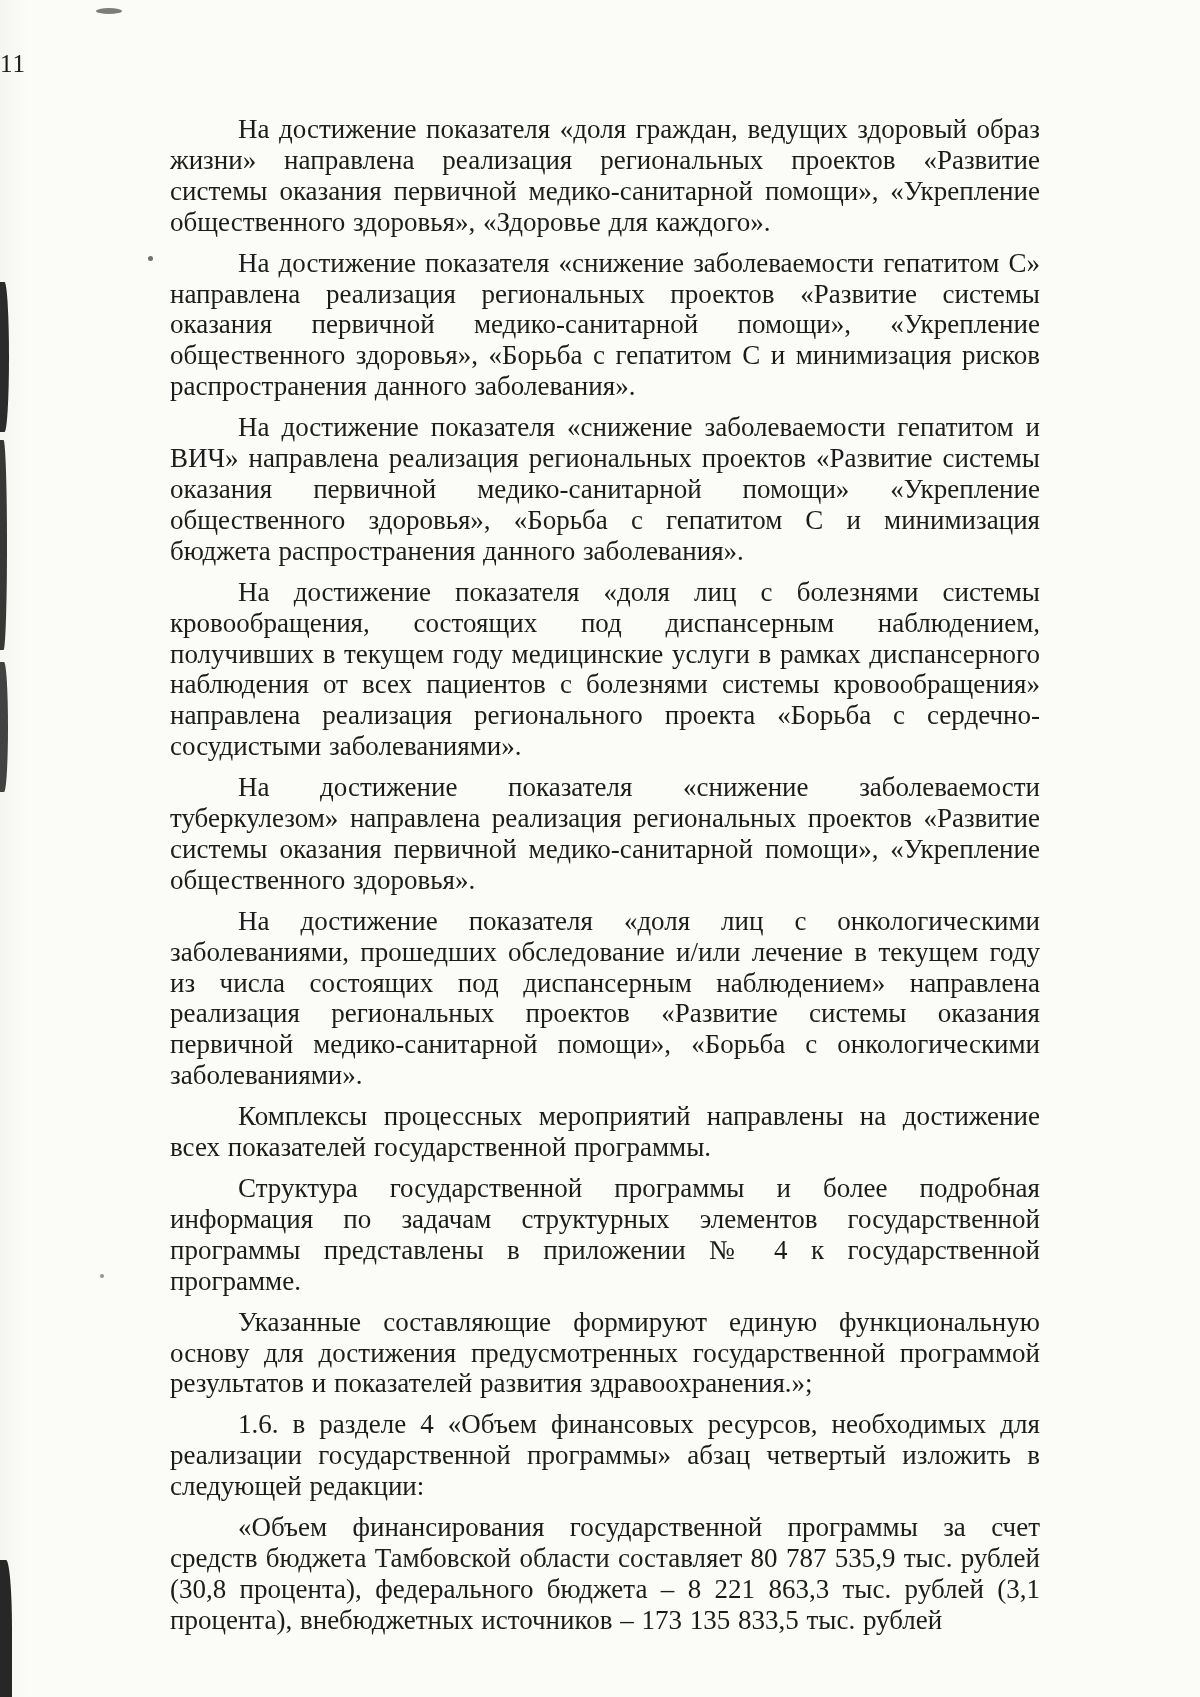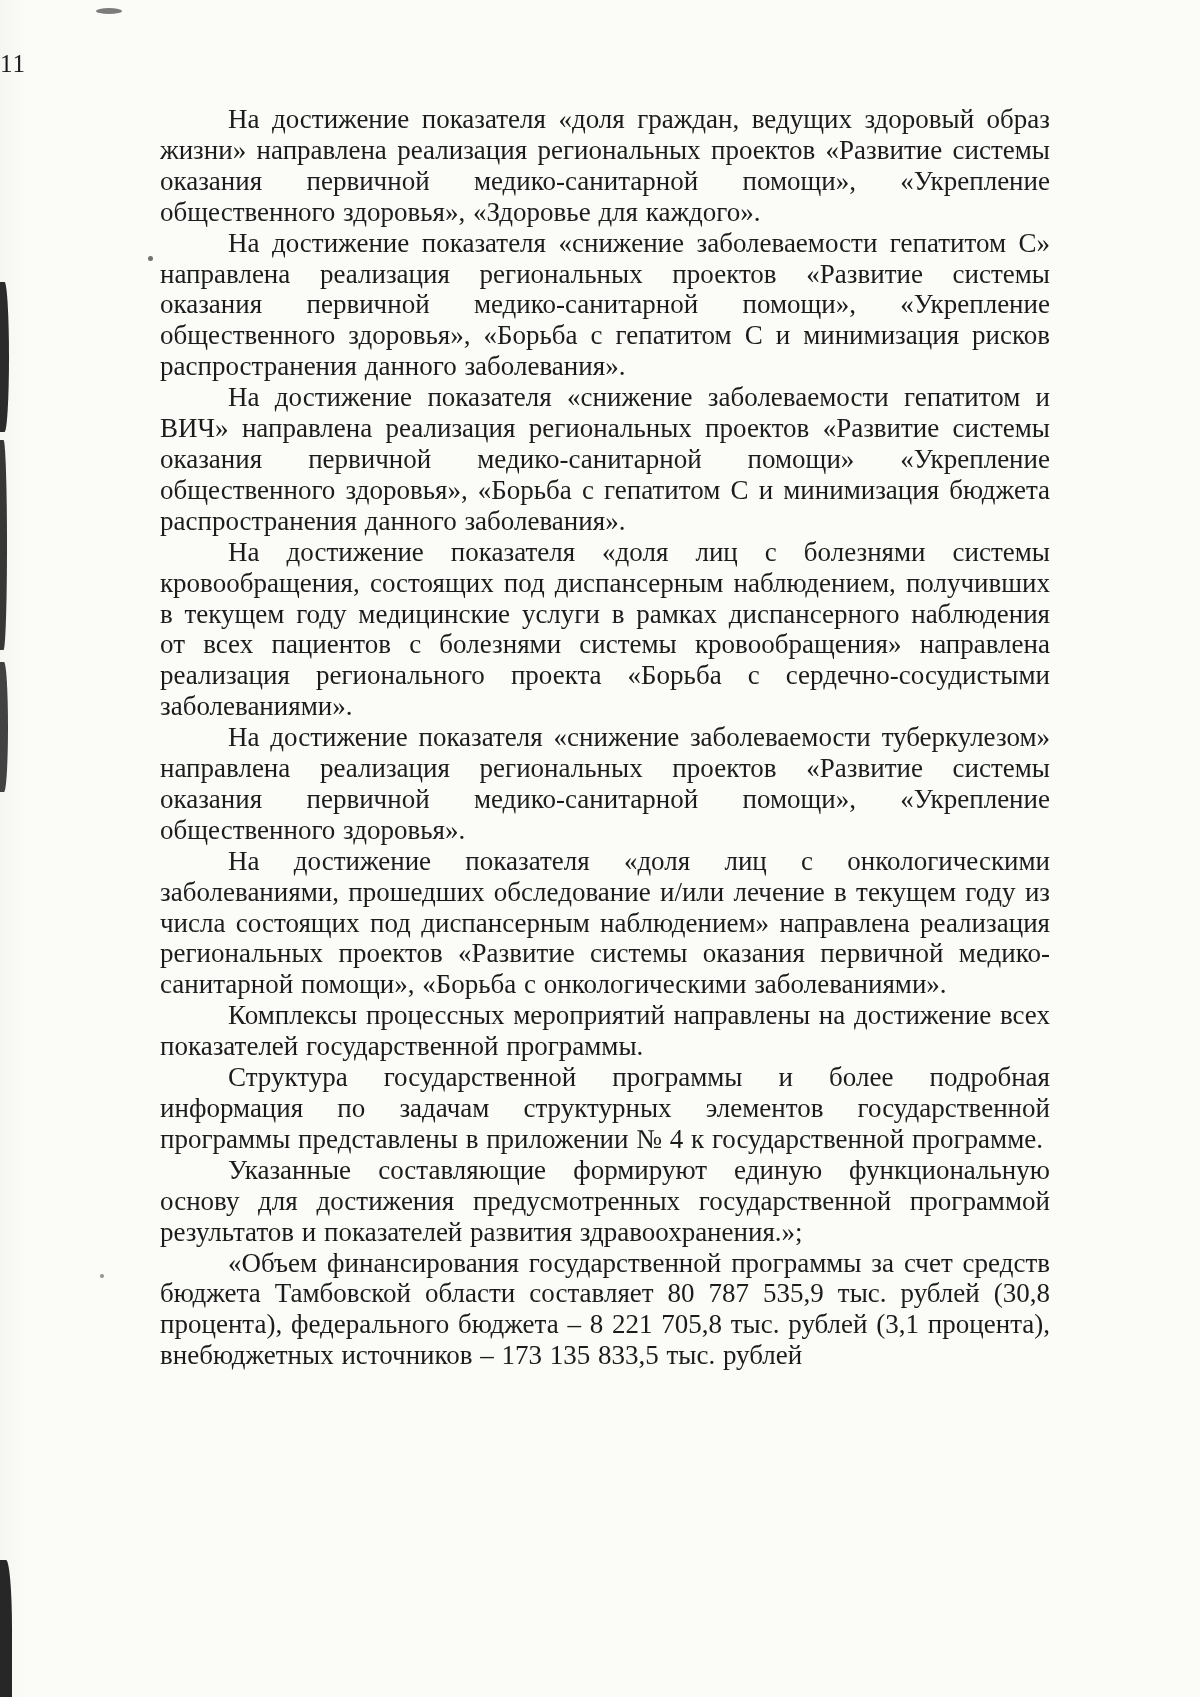--- a/index.html
+++ b/index.html
@@ -30,21 +30,21 @@
   .doc-body {
     position: absolute;
     top: 104px;
     left: 160px;
     width: 890px;
     font-size: 27px;
     line-height: 30.9px;
     text-align: justify;
   }
   .para {
-    margin: 0;
+    margin: 10px;
     text-indent: 68px;
     word-spacing: 1px;
   }
   
   .artifact {
     position: absolute;
     background: #161616;
     filter: blur(0.6px);
   }
   .a1 { left: 0; top: 282px; width: 9px; height: 150px; border-radius: 0 60% 60% 0; opacity: .9; }
@@ -63,21 +63,22 @@
   <div class="doc-body">
       <p class="para">На достижение показателя «доля граждан, ведущих здоровый образ жизни» направлена реализация региональных проектов «Развитие системы оказания первичной медико-санитарной помощи», «Укрепление общественного здоровья», «Здоровье для каждого».</p>
       <p class="para">На достижение показателя «снижение заболеваемости гепатитом С» направлена реализация региональных проектов «Развитие системы оказания первичной медико-санитарной помощи», «Укрепление общественного здоровья», «Борьба с гепатитом С и минимизация рисков распространения данного заболевания».</p>
       <p class="para">На достижение показателя «снижение заболеваемости гепатитом и ВИЧ» направлена реализация региональных проектов «Развитие системы оказания первичной медико-санитарной помощи» «Укрепление общественного здоровья», «Борьба с гепатитом С и минимизация бюджета распространения данного заболевания».</p>
       <p class="para">На достижение показателя «доля лиц с болезнями системы кровообращения, состоящих под диспансерным наблюдением, получивших в текущем году медицинские услуги в рамках диспансерного наблюдения от всех пациентов с болезнями системы кровообращения» направлена реализация регионального проекта «Борьба с сердечно-сосудистыми заболеваниями».</p>
       <p class="para">На достижение показателя «снижение заболеваемости туберкулезом» направлена реализация региональных проектов «Развитие системы оказания первичной медико-санитарной помощи», «Укрепление общественного здоровья».</p>
       <p class="para">На достижение показателя «доля лиц с онкологическими заболеваниями, прошедших обследование и/или лечение в текущем году из числа состоящих под диспансерным наблюдением» направлена реализация региональных проектов «Развитие системы оказания первичной медико-санитарной помощи», «Борьба с онкологическими заболеваниями».</p>
       <p class="para">Комплексы процессных мероприятий направлены на достижение всех показателей государственной программы.</p>
       <p class="para">Структура государственной программы и более подробная информация по задачам структурных элементов государственной программы представлены в приложении № 4 к государственной программе.</p>
       <p class="para">Указанные составляющие формируют единую функциональную основу для достижения предусмотренных государственной программой результатов и показателей развития здравоохранения.»;</p>
-      <p class="para">«Объем финансирования государственной программы за счет средств бюджета Тамбовской области составляет 80 787 535,9 тыс. рублей (30,8 процента), федерального бюджета – 8 221 705,8 тыс. рублей (3,1 процента), внебюджетных источников – 173 135 833,5 тыс. рублей</p>
+      <p class="para">1.6. в разделе 4 «Объем финансовых ресурсов, необходимых для реализации государственной программы» абзац четвертый изложить в следующей редакции:</p>
+      <p class="para">«Объем финансирования государственной программы за счет средств бюджета Тамбовской области составляет 80 787 535,9 тыс. рублей (30,8 процента), федерального бюджета – 8 221 863,3 тыс. рублей (3,1 процента), внебюджетных источников – 173 135 833,5 тыс. рублей</p>
     </div>
 
   <div class="artifact a1"></div>
   <div class="artifact a2"></div>
   <div class="artifact a3"></div>
   <div class="artifact a4"></div>
   <div class="artifact a5"></div>
   <div class="artifact a6"></div>
   <div class="artifact a7"></div>
 </div>

